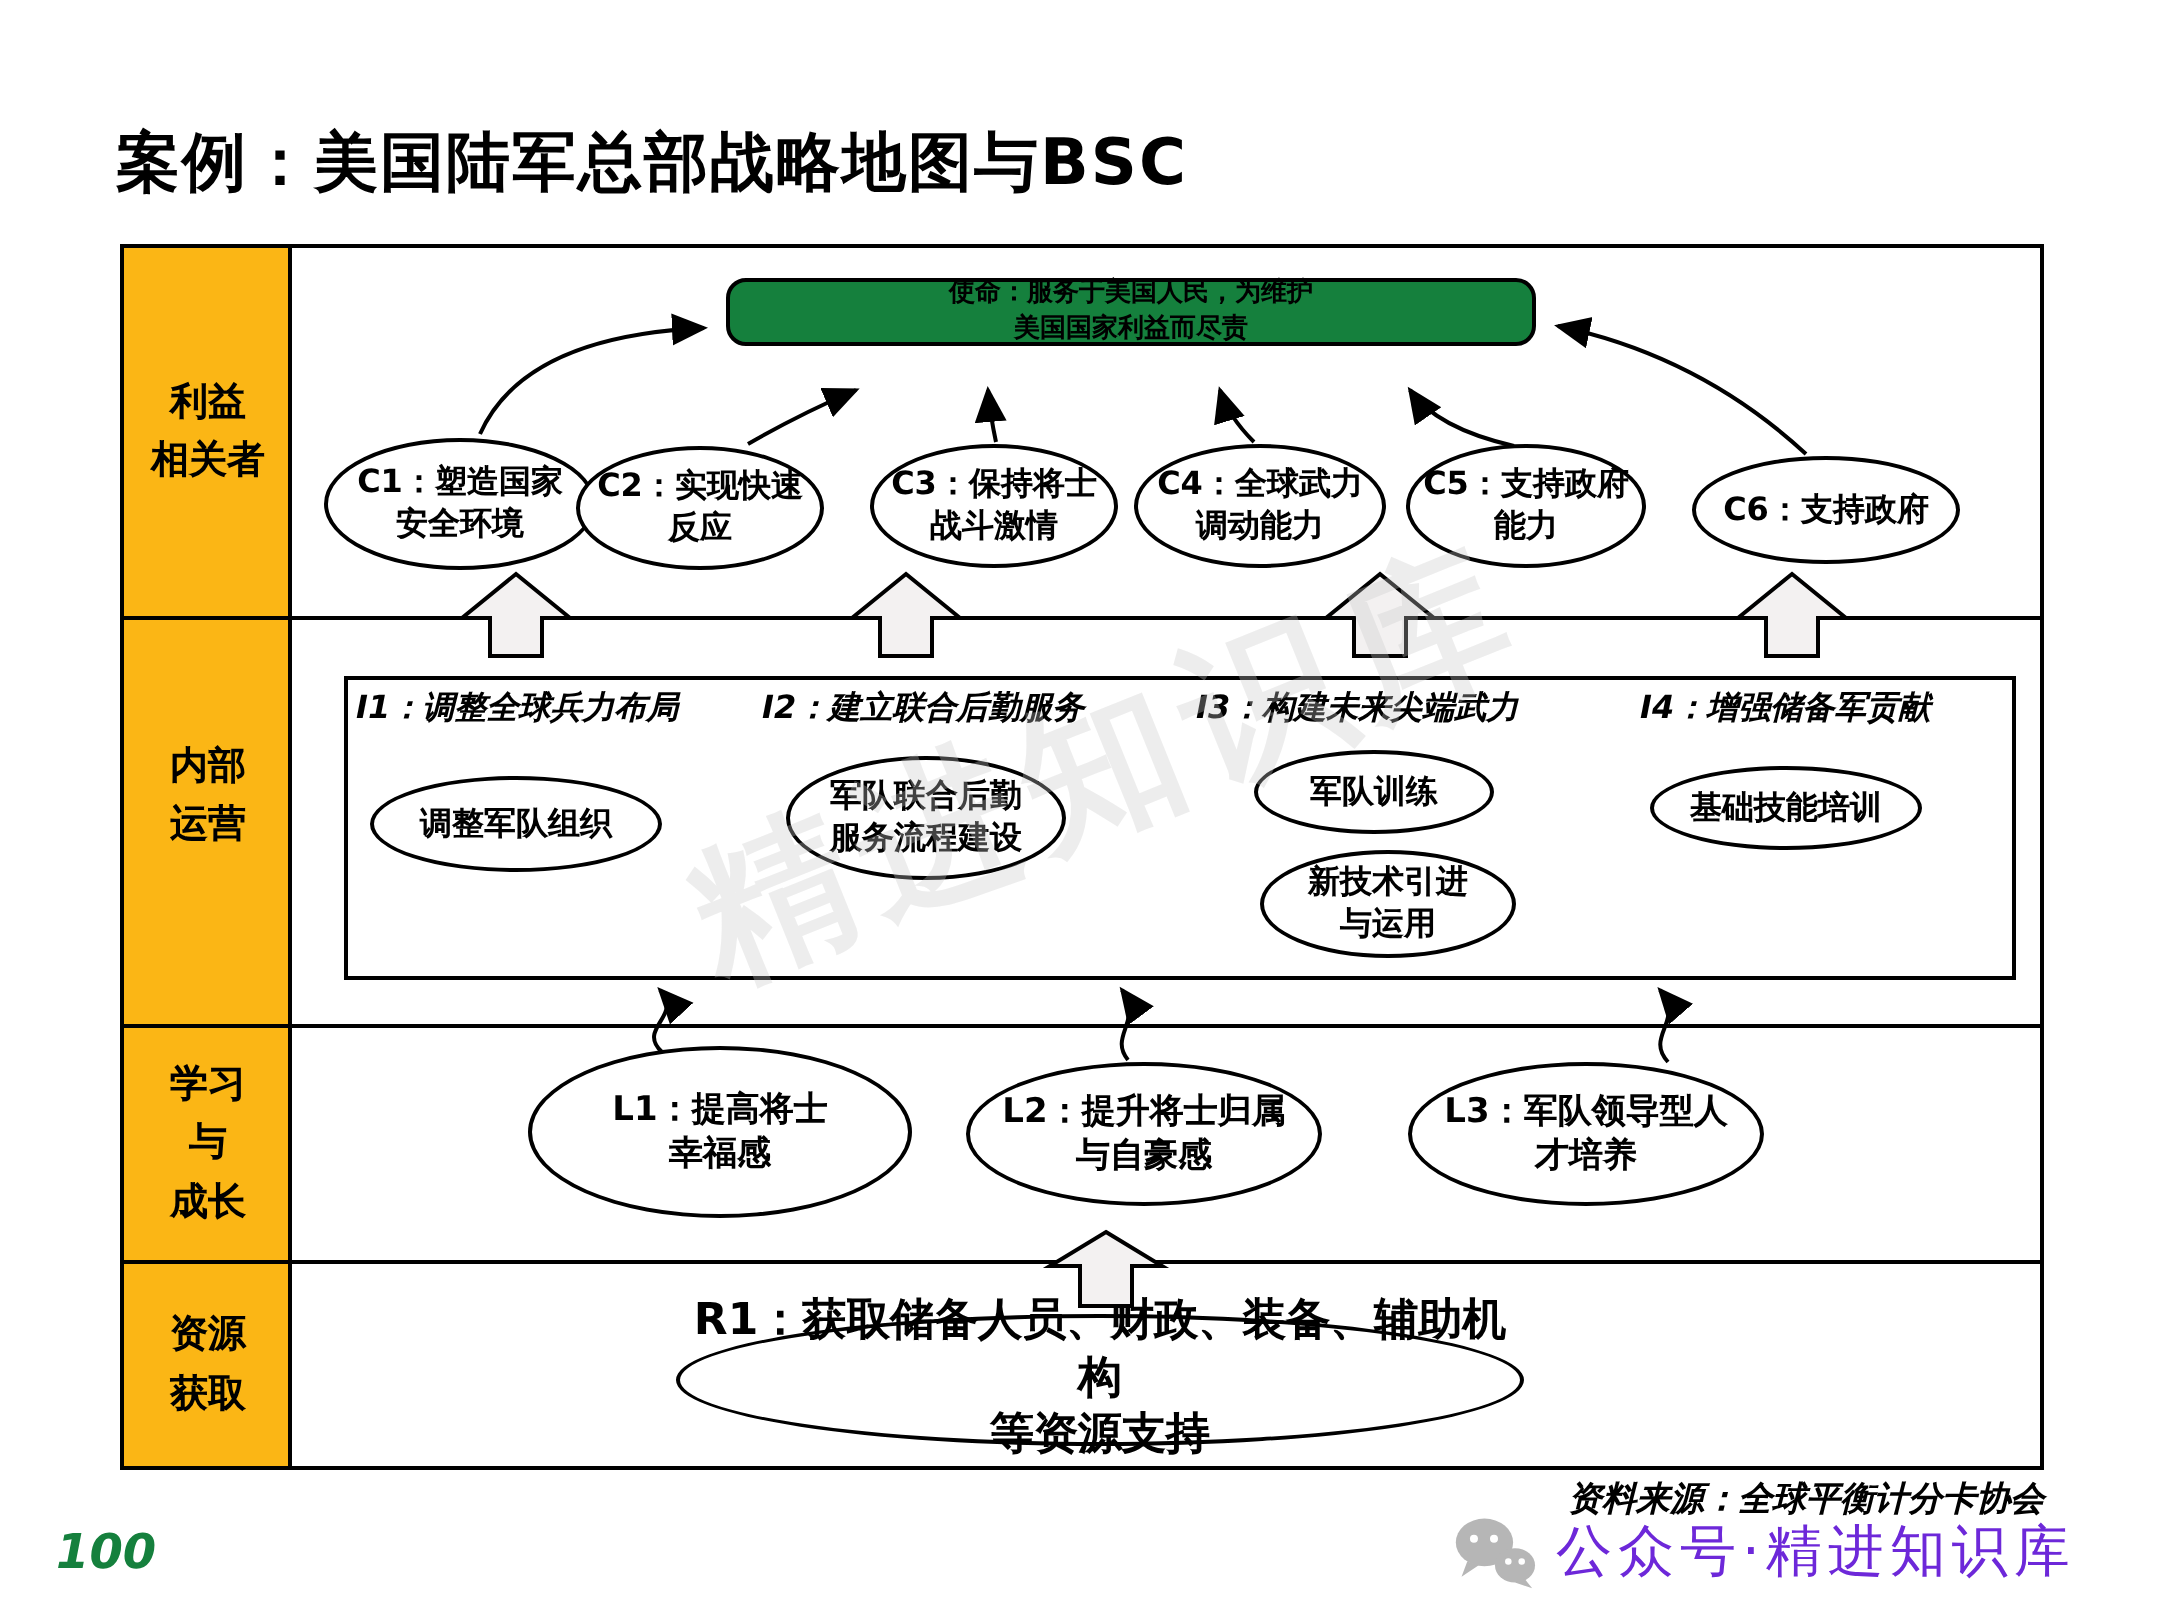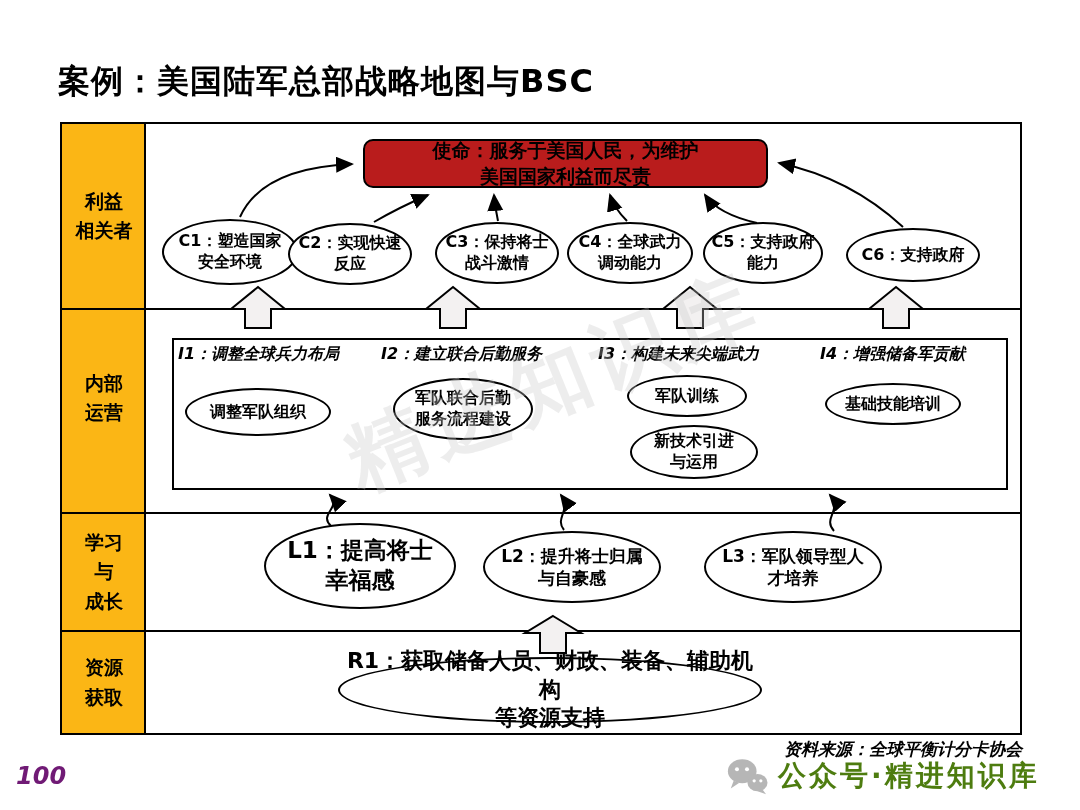--- a/index.html
+++ b/index.html
@@ -5,35 +5,35 @@
   html,body{margin:0;padding:0;}
   body{width:1080px;height:810px;position:relative;overflow:hidden;background:#ffffff;
        font-family:"DejaVu Sans","Liberation Sans",sans-serif;color:#000;}
   .abs{position:absolute;box-sizing:border-box;}
   .page-title{left:58px;top:60px;font-size:32px;font-weight:800;letter-spacing:1px;z-index:3;}
   .table-frame{left:60px;top:122px;width:962px;height:613px;border:2px solid #000;z-index:1;}
   .band{left:62px;top:124px;width:84px;height:609px;background:#FBB615;border-right:2px solid #000;z-index:1;}
   .persp{left:62px;width:84px;display:flex;align-items:center;justify-content:center;text-align:center;
          white-space:pre-line;font-weight:bold;font-size:19px;line-height:1.55;z-index:2;}
   .divider{left:62px;width:958px;height:2px;background:#000;z-index:1;}
-  .mission-box{left:363px;top:139px;width:405px;height:49px;border:2px solid #000;border-radius:10px;
-         background:#b91c1c;display:flex;align-items:center;justify-content:center;text-align:center;
-         white-space:pre-line;font-weight:bold;font-size:19px;line-height:1.35;z-index:3;}
+  .mission-box{left:363px;top:139px;width:405px;height:34px;border:2px solid #000;border-radius:10px;
+         background:#15803d;display:flex;align-items:center;justify-content:center;text-align:center;
+         white-space:pre-line;font-weight:bold;font-size:13px;line-height:1.35;z-index:3;}
   .inner-box{left:172px;top:338px;width:836px;height:152px;border:2px solid #000;z-index:1;}
   .ihdr{top:344px;font-weight:bold;font-size:16px;z-index:2;white-space:nowrap;font-style:italic;}
   .ellipse{border:2px solid #000;border-radius:50%;background:#fff;display:flex;align-items:center;
          justify-content:center;text-align:center;white-space:pre-line;font-weight:bold;
          font-size:16px;line-height:1.3;z-index:3;}
   .arrows{left:0;top:0;width:1080px;height:810px;z-index:4;pointer-events:none;}
   .wm-diag{left:330px;top:310px;width:540px;font-size:80px;font-weight:bold;color:#c9c9c9;opacity:.32;
          letter-spacing:8px;transform:rotate(-22deg);z-index:5;pointer-events:none;white-space:nowrap;}
   .source{right:58px;top:738px;font-weight:bold;font-size:17px;font-style:italic;z-index:6;}
   .wechat-row{left:726px;top:757px;display:flex;align-items:center;gap:10px;z-index:5;}
-  .wechat-text{font-size:28px;color:#4d7c0f;letter-spacing:3px;font-weight:bold;}
-  .logo-row{left:16px;top:762px;display:flex;align-items:center;gap:8px;z-index:5;color:#701a75;}
+  .wechat-text{font-size:28px;color:#6d28d9;letter-spacing:3px;font-weight:normal;}
+  .logo-row{left:28px;top:762px;display:flex;align-items:center;gap:8px;z-index:5;color:#15803d;}
   .logo-mark{font-size:24px;font-weight:800;font-style:italic;}
   .logo-text{font-size:27px;font-weight:800;letter-spacing:3px;}
 </style>
 </head>
 <body>
 
 <div class="abs page-title">案例：美国陆军总部战略地图与BSC</div>
 
 <div class="abs table-frame"></div>
 <div class="abs band"></div>
@@ -73,21 +73,21 @@
 <span class="abs ihdr" style="left:820px">I4：增强储备军贡献</span>
 
 <div class="abs ellipse" style="left:185px;top:388px;width:146px;height:48px">调整军队组织</div>
 <div class="abs ellipse" style="left:393px;top:378px;width:140px;height:62px">军队联合后勤
 服务流程建设</div>
 <div class="abs ellipse" style="left:627px;top:375px;width:120px;height:42px">军队训练</div>
 <div class="abs ellipse" style="left:630px;top:425px;width:128px;height:54px">新技术引进
 与运用</div>
 <div class="abs ellipse" style="left:825px;top:383px;width:136px;height:42px">基础技能培训</div>
 
-<div class="abs ellipse" style="left:264px;top:523px;width:192px;height:86px;font-size:23px">L1：提高将士
+<div class="abs ellipse" style="left:264px;top:523px;width:192px;height:86px;font-size:17px">L1：提高将士
 幸福感</div>
 <div class="abs ellipse" style="left:483px;top:531px;width:178px;height:72px;font-size:17px">L2：提升将士归属
 与自豪感</div>
 <div class="abs ellipse" style="left:704px;top:531px;width:178px;height:72px;font-size:17px">L3：军队领导型人
 才培养</div>
 
 <div class="abs ellipse" style="left:338px;top:657px;width:424px;height:66px;font-size:22px">R1：获取储备人员、财政、装备、辅助机构
 等资源支持</div>
 
 <svg class="abs arrows" viewBox="0 0 1080 810">

